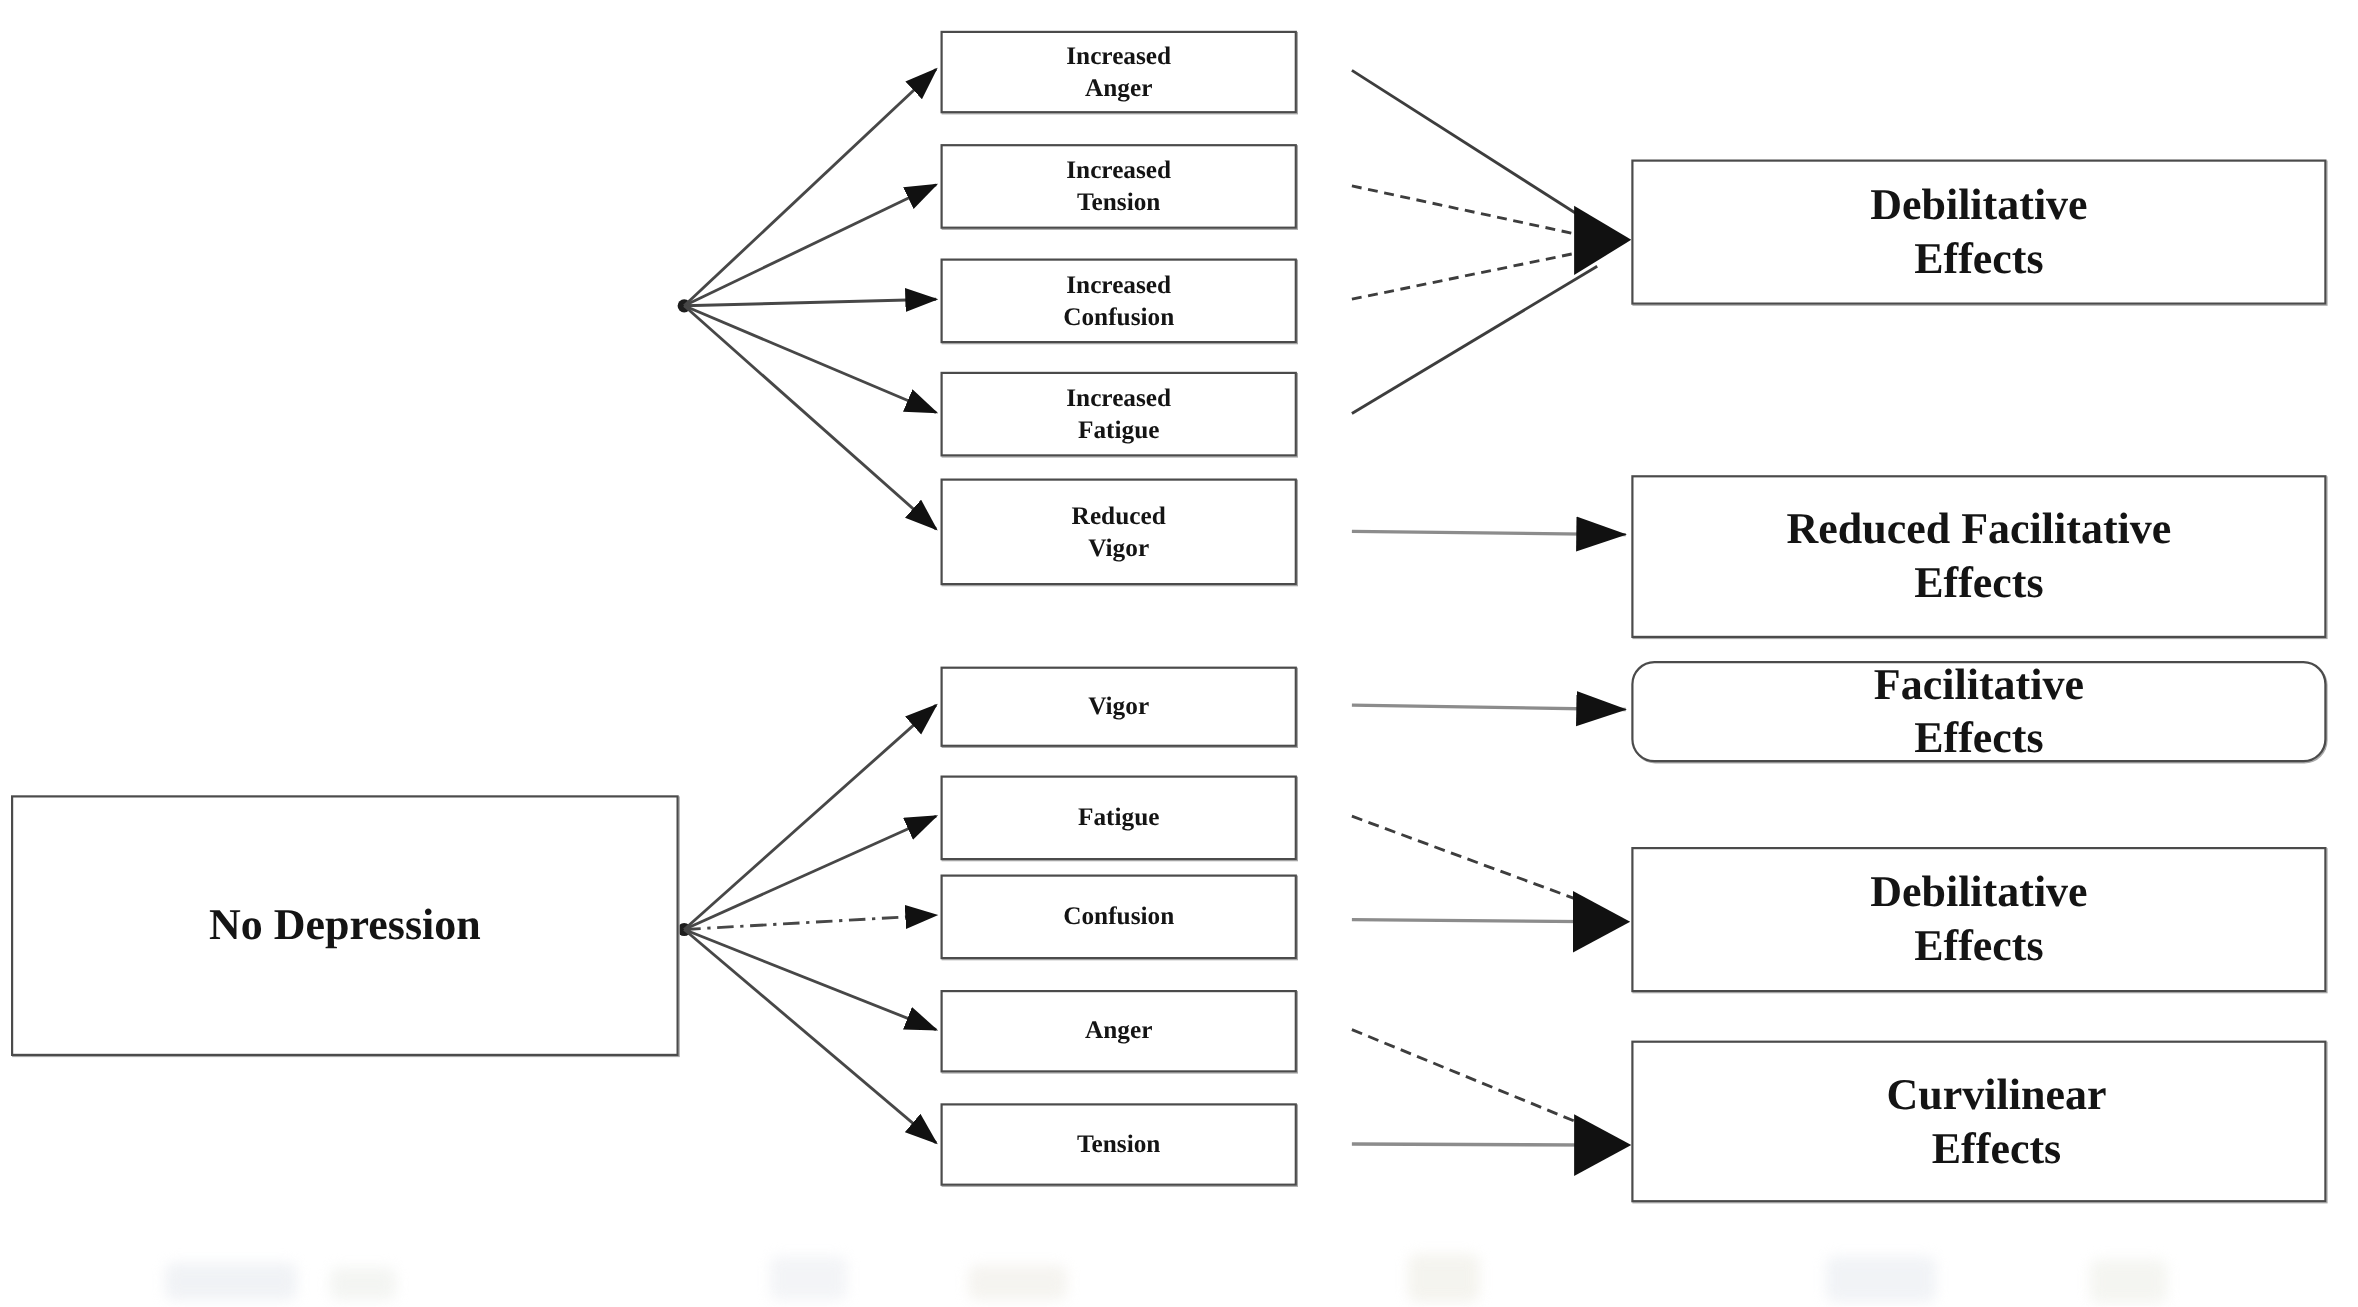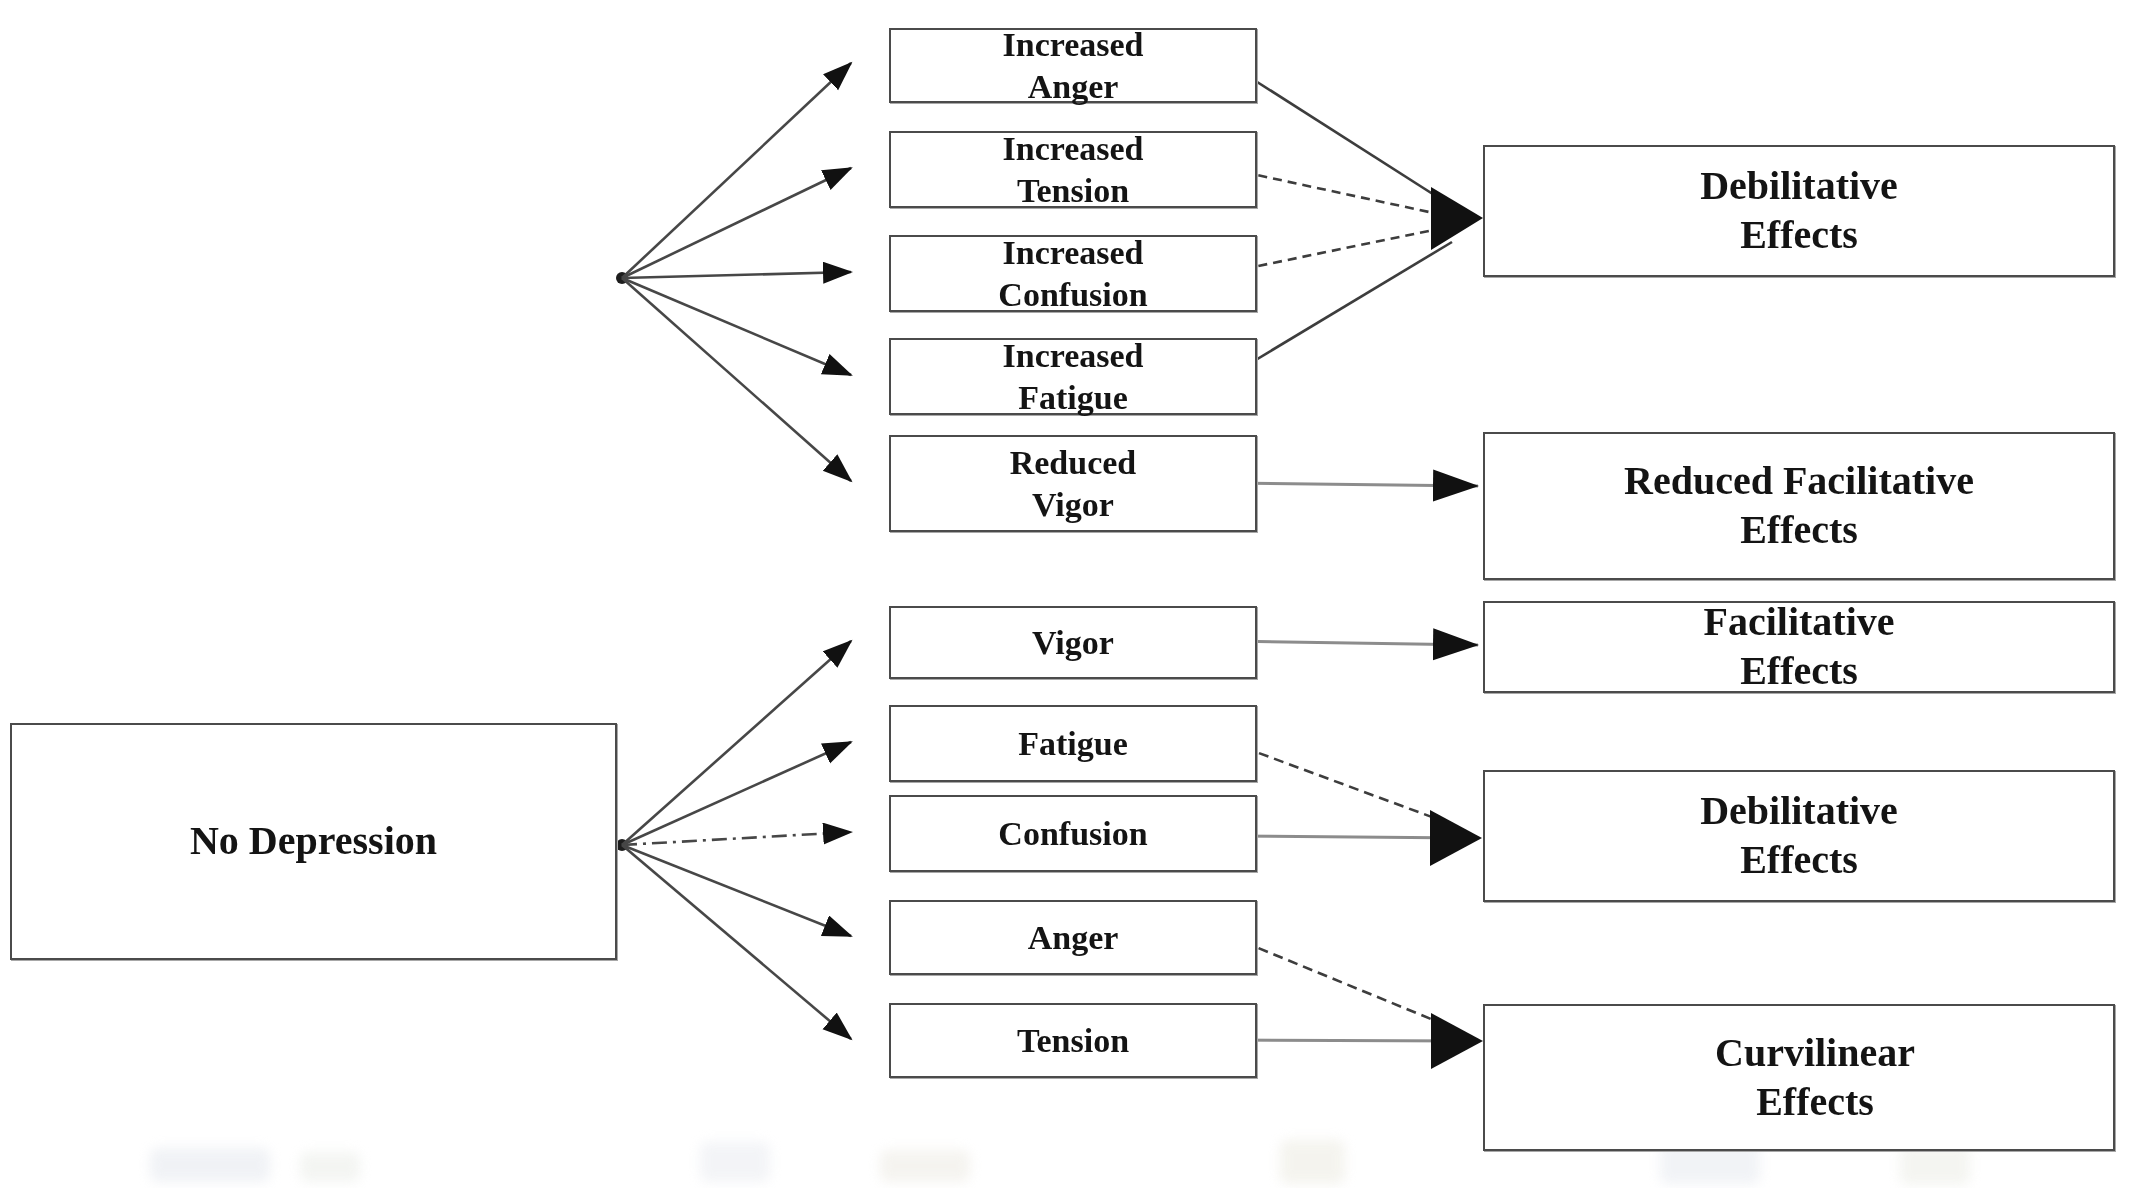--- a/index.html
+++ b/index.html
@@ -15,38 +15,38 @@
     background:#fff;border:2px solid var(--border,#4b4b4b);
     box-shadow:1px 1px 0 #a8a8a8;
     display:flex;align-items:center;justify-content:center;
     text-align:center;font-weight:700;line-height:1.22;
     white-space:pre-line;
   }
   
   .n-dep   {left:10px;  top:175px; width:607px; height:207px; font-size:40px;}
   .n-nodep {left:10px;  top:723px; width:607px; height:237px; font-size:40px;}
   
-  .mid{left:889px;width:368px;font-size:34px;}
+  .mid{left:855px;width:324px;font-size:23px;}
   .n-ianger     {top:28px;  height:75px;}
   .n-itension   {top:131px; height:77px;}
   .n-iconfusion {top:235px; height:77px;}
   .n-ifatigue   {top:338px; height:77px;}
   .n-rvigor     {top:435px; height:97px;}
   .n-vigor      {top:606px; height:73px;}
   .n-fatigue    {top:705px; height:77px;}
   .n-confusion  {top:795px; height:77px;}
   .n-anger      {top:900px; height:75px;}
   .n-tension    {top:1003px;height:75px;}
   
   .rgt{left:1483px;width:632px;font-size:40px;}
   .n-debtop {top:145px;height:132px;}
   .n-redfac {top:432px;height:148px;}
-  .n-fac    {top:601px;height:92px;}
+  .n-fac    {top:601px;height:92px;border-radius:21px;}
   .n-debbot {top:770px;height:132px;}
-  .n-curv   {top:1004px;height:147px;padding-left:32px;}
+  .n-curv   {top:946px;height:147px;padding-left:32px;}
   
   .smudge{position:absolute;z-index:0;filter:blur(6px);opacity:.65;border-radius:8px;}
 </style>
 </head>
 <body>
 
 <div class="canvas">
 
   <svg class="wires" width="2144" height="1188" viewBox="0 0 2144 1188" xmlns="http://www.w3.org/2000/svg">
     <defs>

